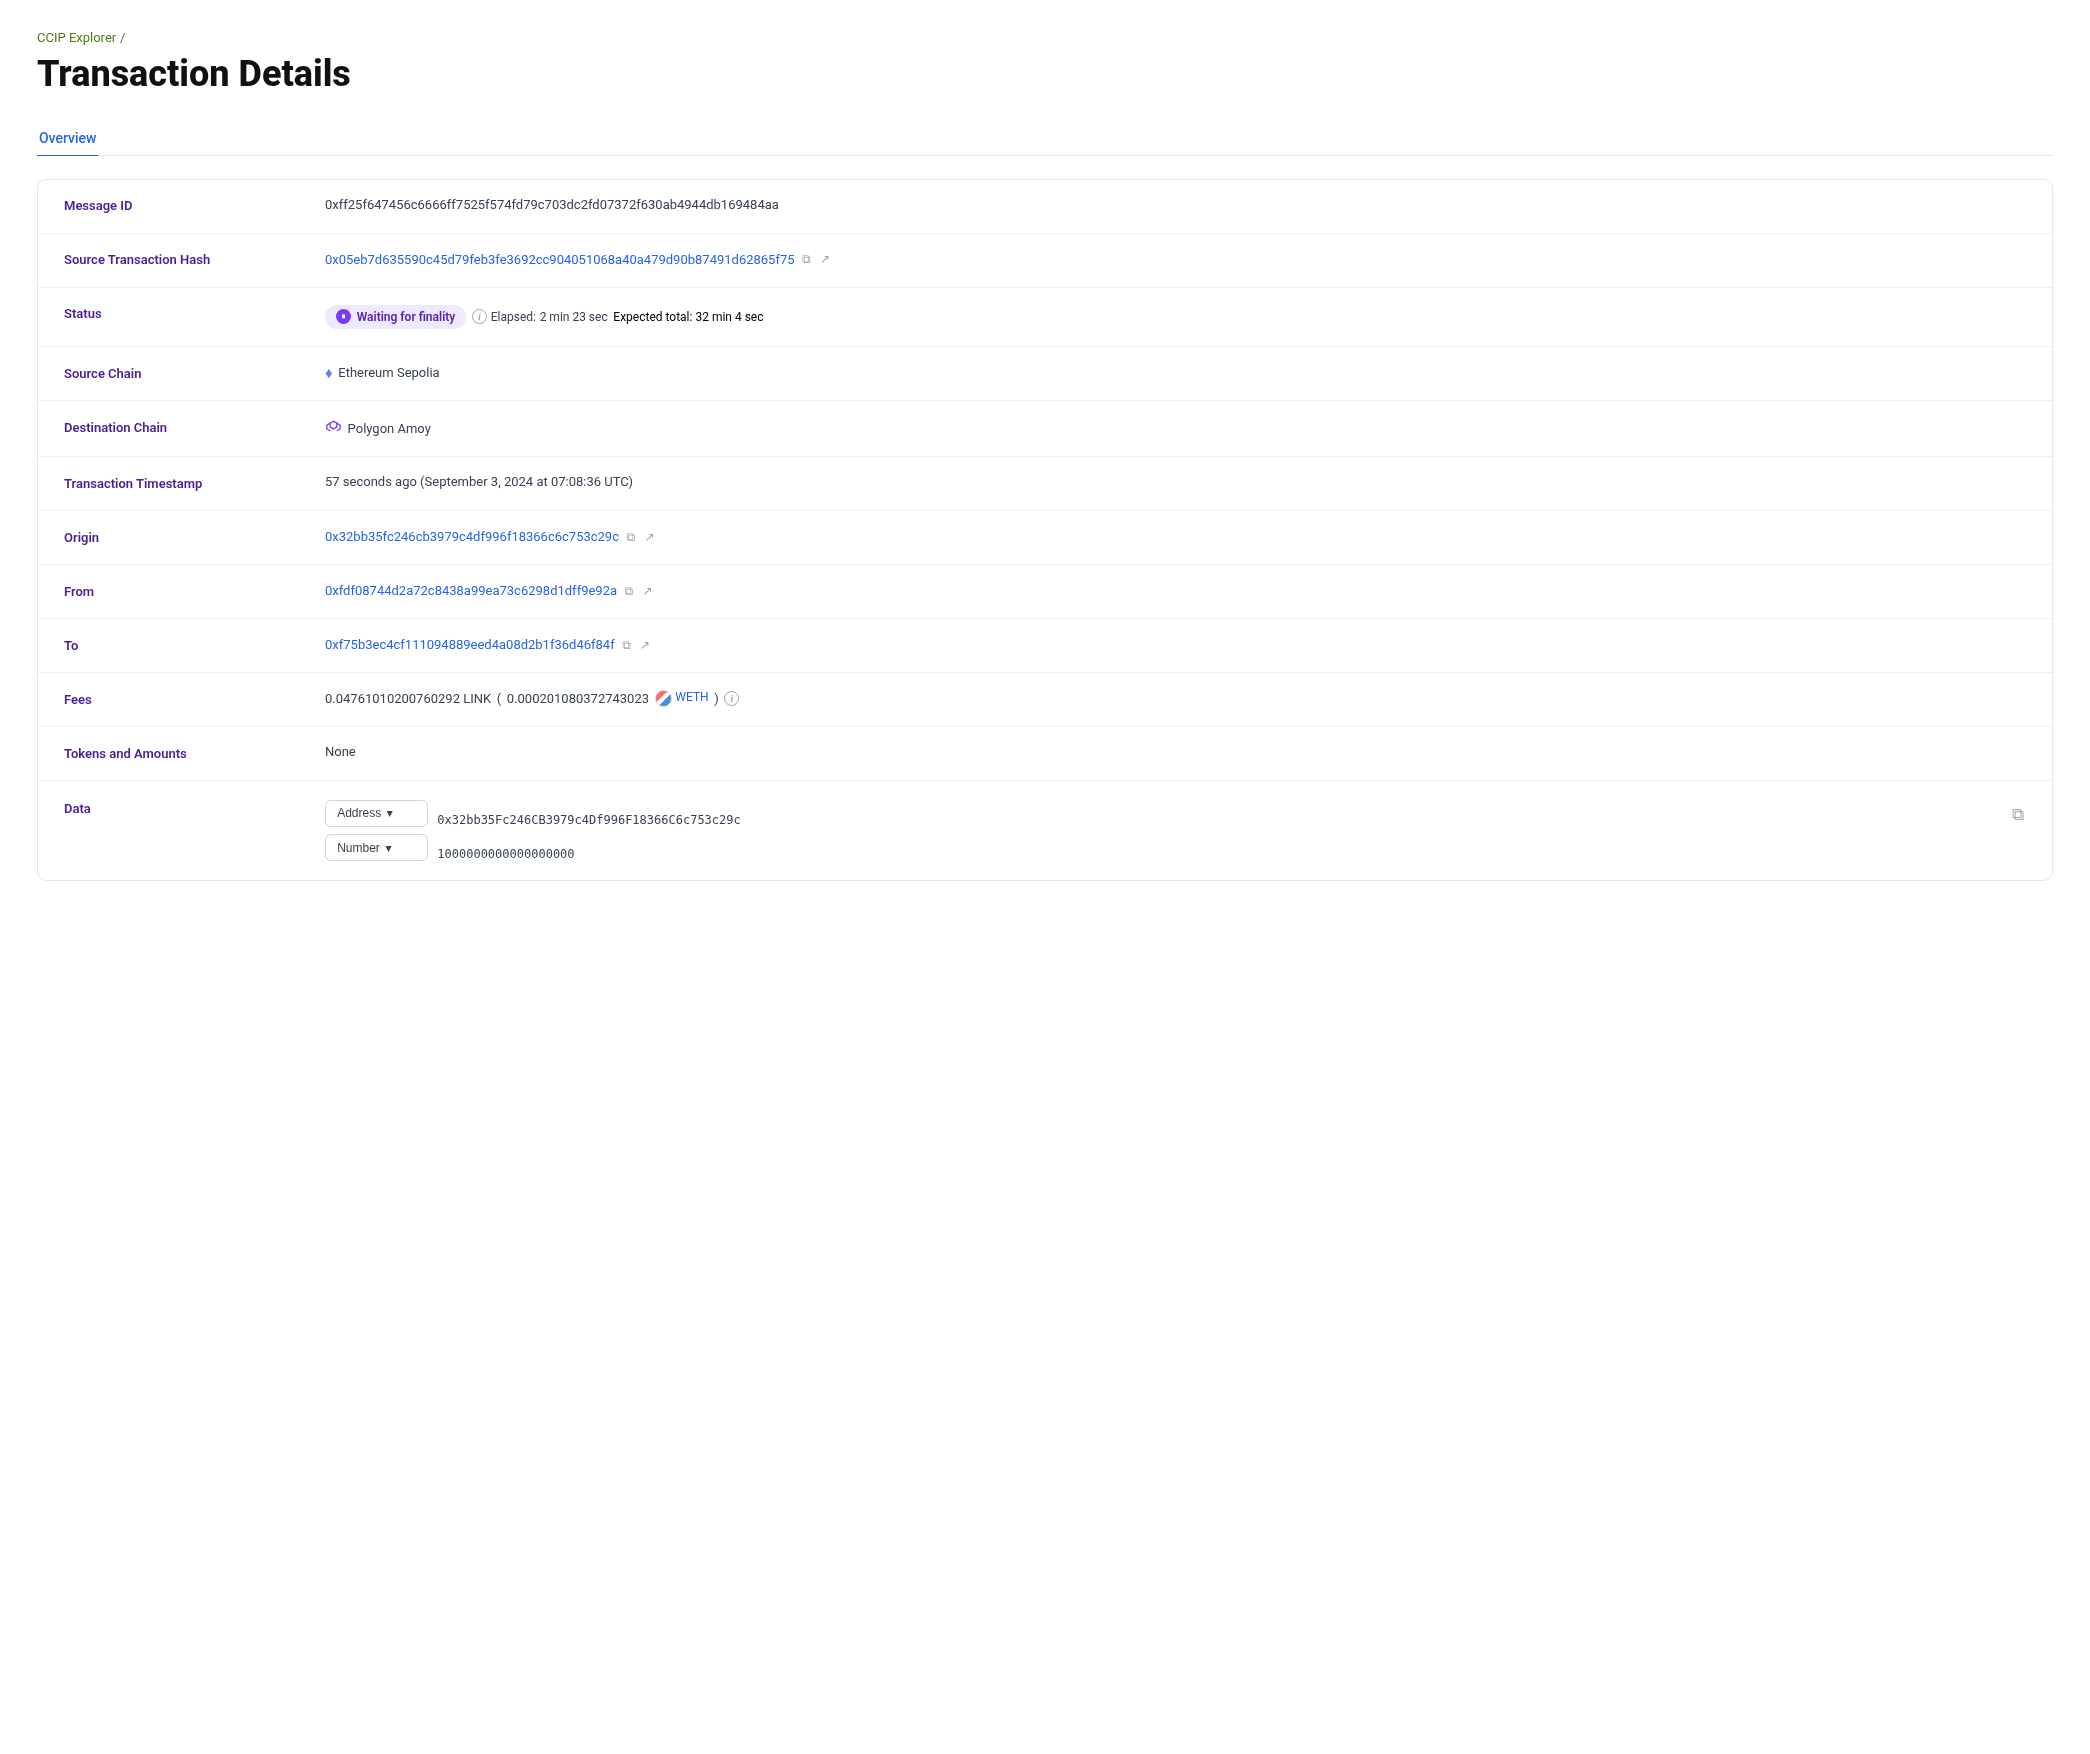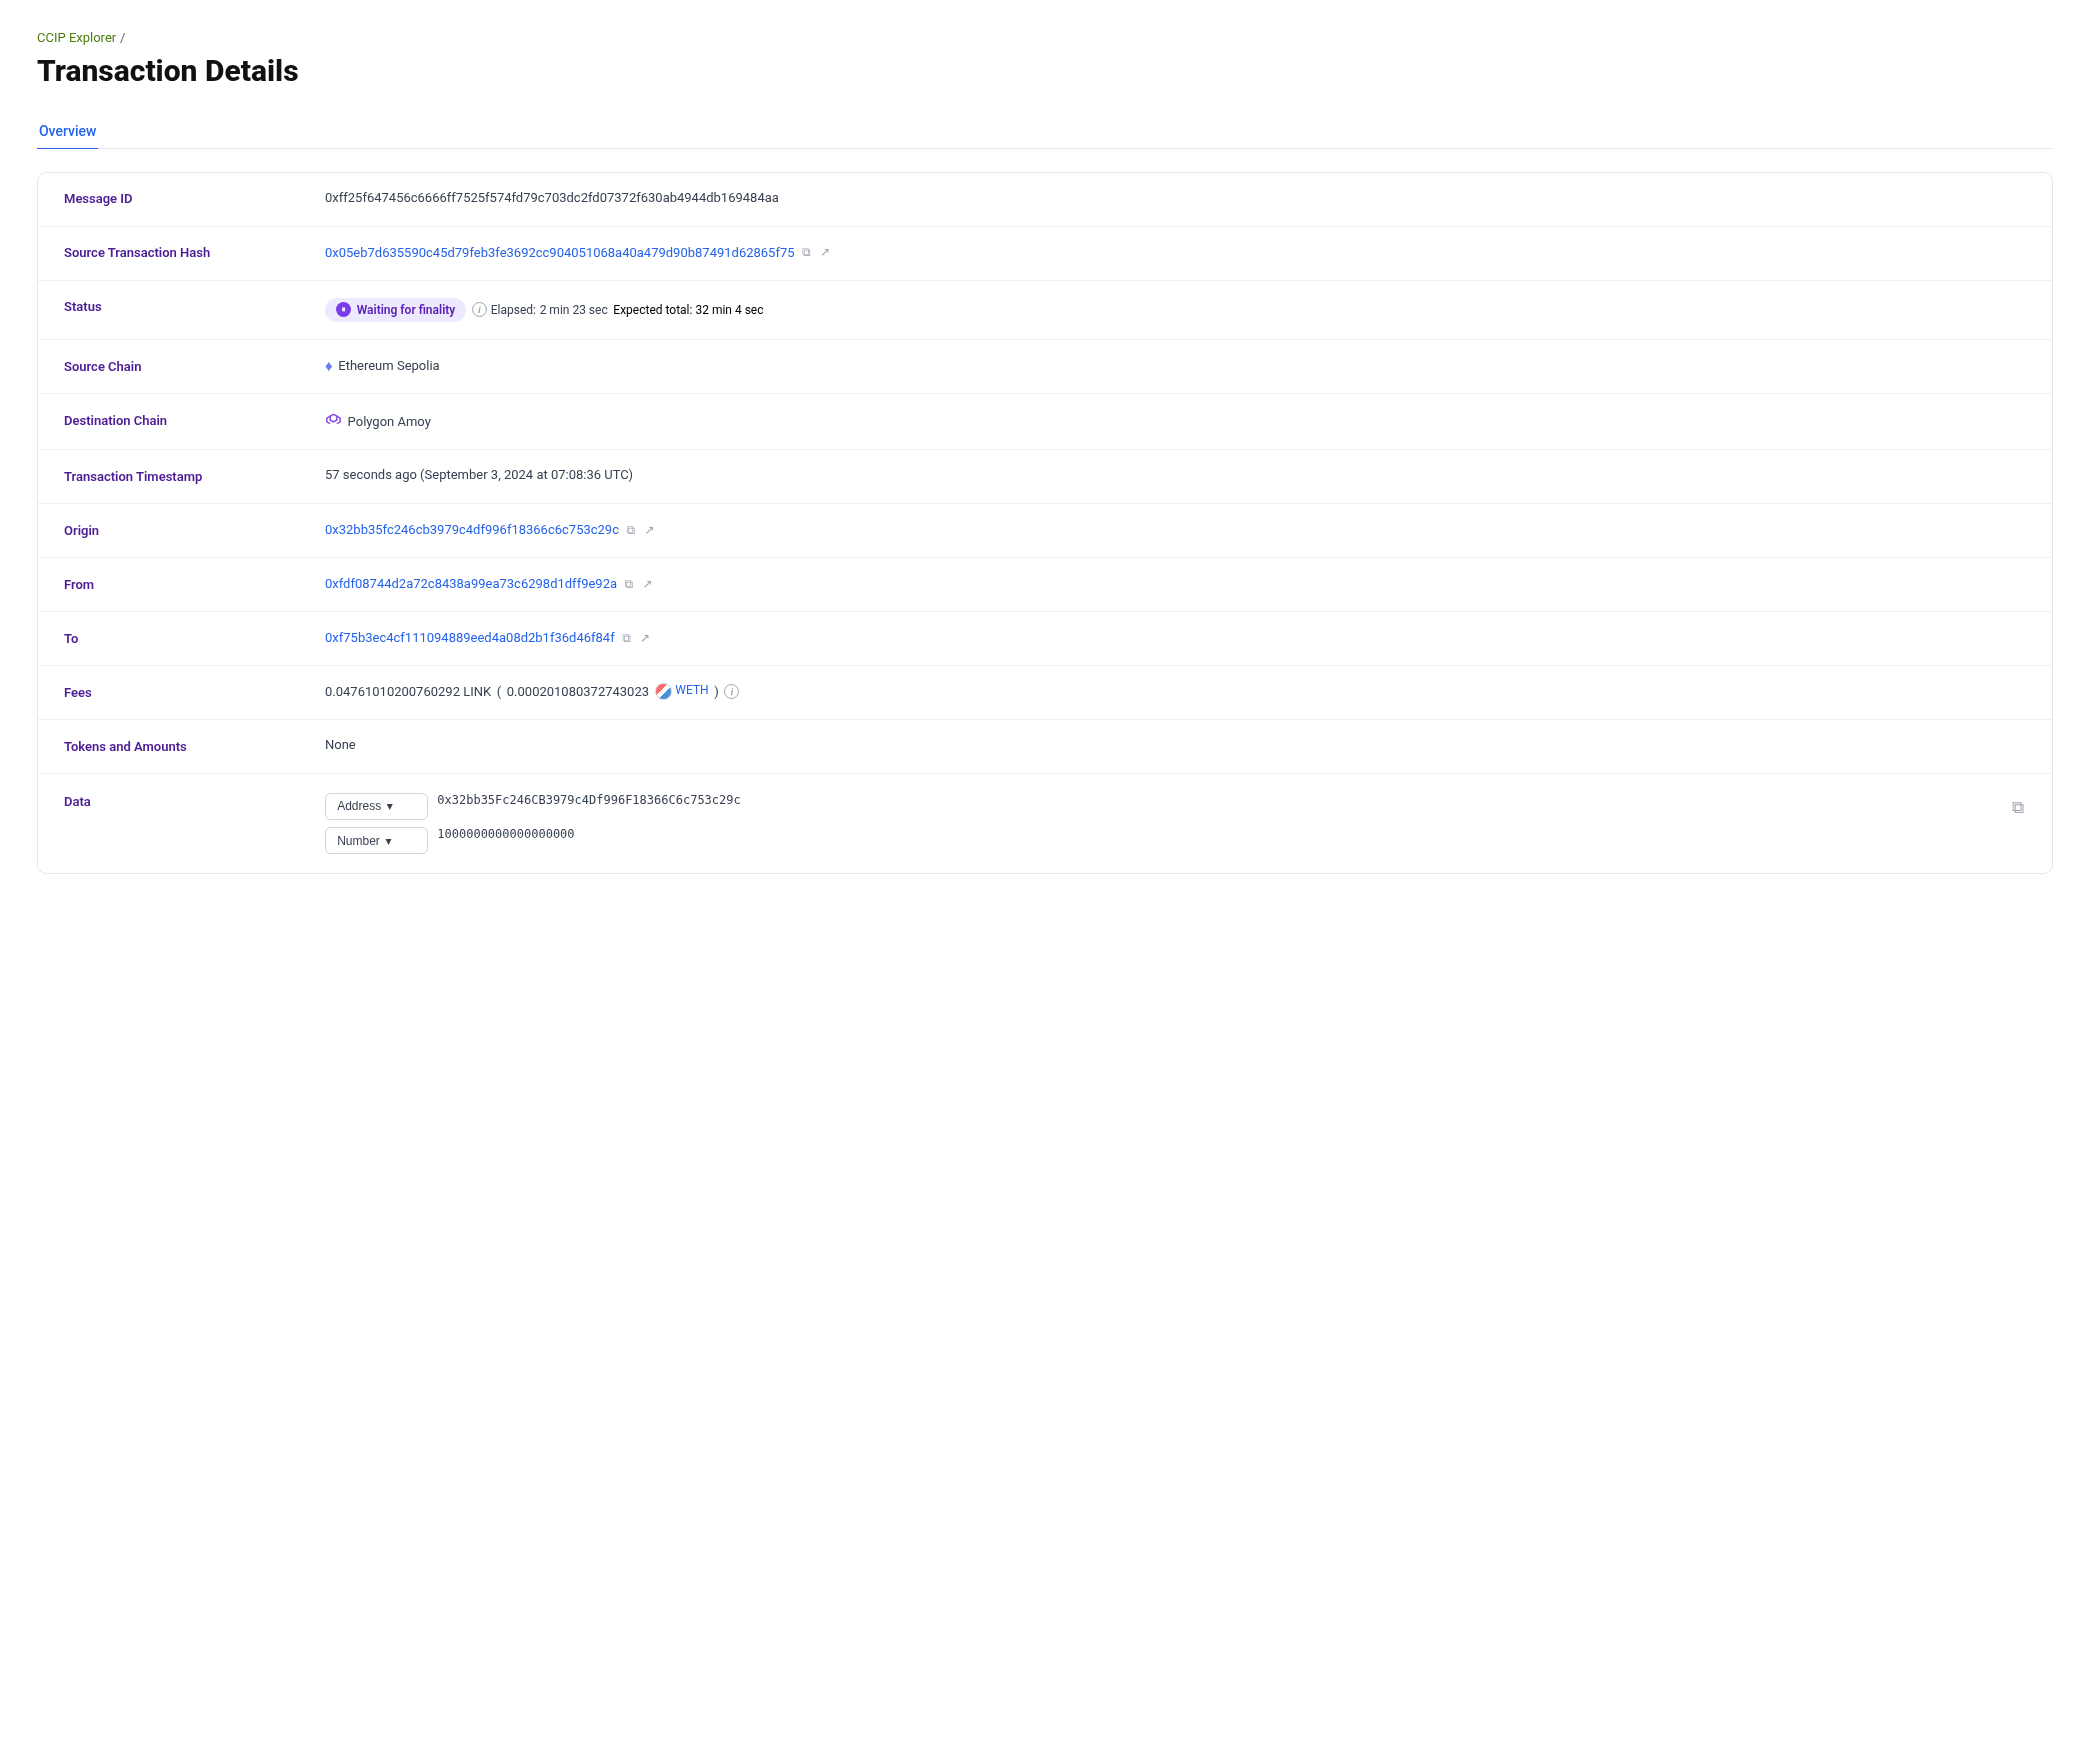--- a/index.html
+++ b/index.html
@@ -18,21 +18,21 @@
       margin-bottom: 7.5px;
     }
     .breadcrumb-link {
       color: #4d7c0f;
       text-decoration: none;
     }
     .breadcrumb-sep {
       color: #666;
     }
     .page-title {
-      font-size: 30px;
+      font-size: 36px;
       font-weight: 800;
       color: #111;
       margin-bottom: 26px;
     }
     .tabs {
       display: flex;
       border-bottom: 0.9px solid #e5e7eb;
       margin-bottom: 22.4px;
     }
     .tab {
@@ -158,21 +158,21 @@
       font-size: 15px;
     }
     .data-section {
       display: flex;
       flex-direction: column;
       gap: 7.5px;
       flex: 1;
     }
     .data-row {
       display: flex;
-      align-items: flex-start;
+      align-items: flex-end;
       gap: 9.3px;
     }
     .data-type-select {
       display: inline-flex;
       align-items: center;
       gap: 5.6px;
       border: 0.9px solid #d1d5db;
       border-radius: 5.6px;
       padding: 5.6px 11.2px;
       font-size: 12px;

